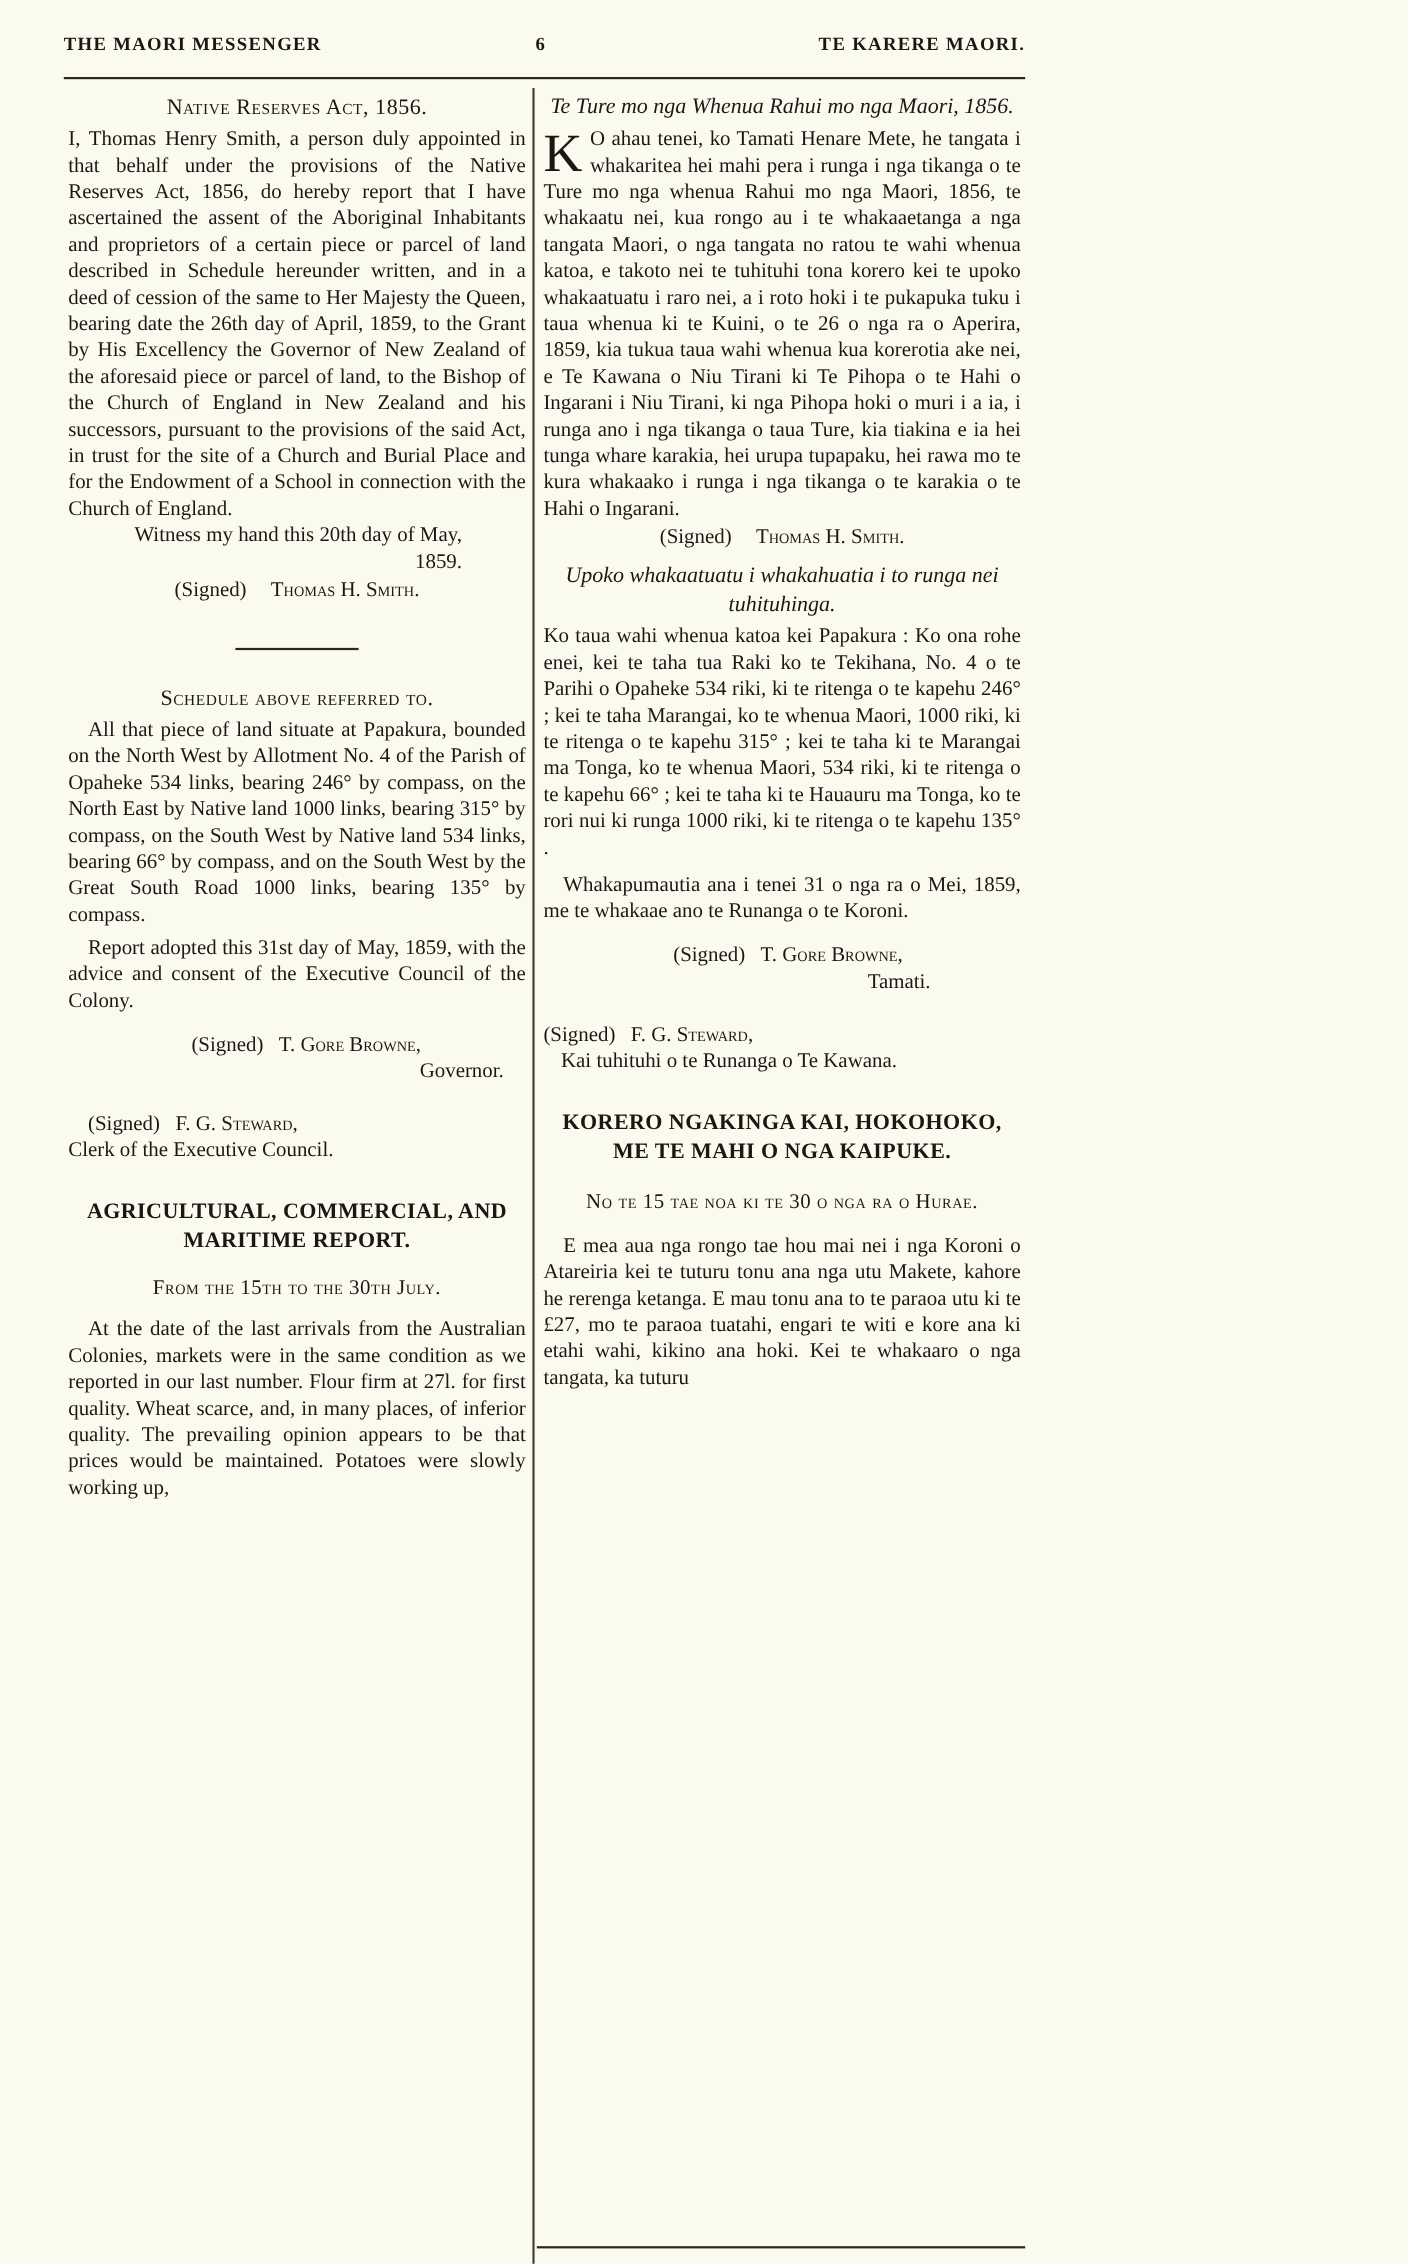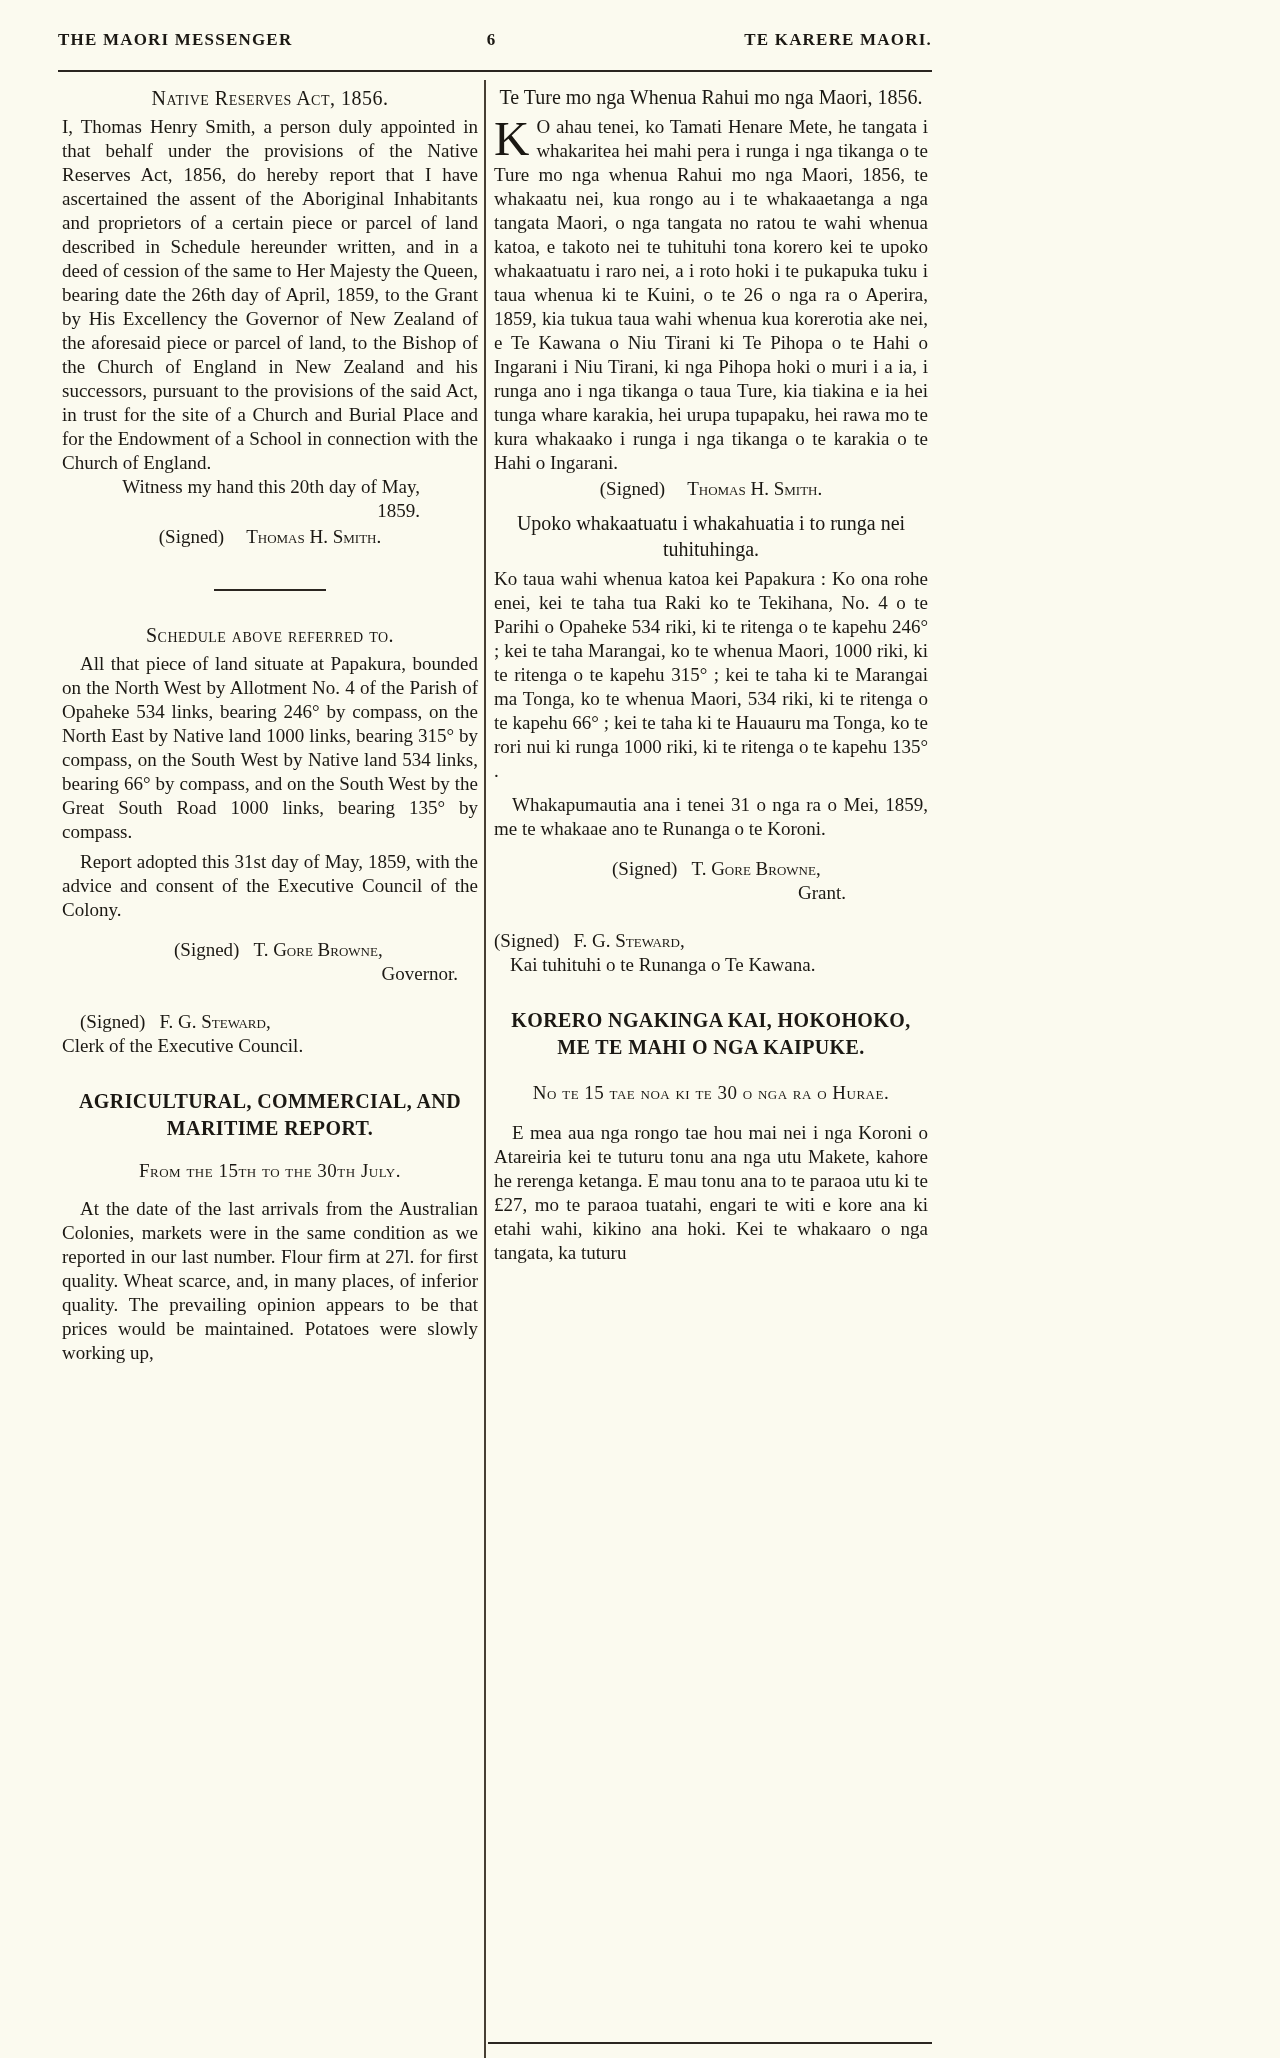--- a/index.html
+++ b/index.html
@@ -35,21 +35,21 @@
 
   .sc-heading {
     font-variant: small-caps; font-weight: normal; font-size: 20px;
     text-align: center; margin: 2px 0 5px 0; letter-spacing: .5px;
   }
   .caps-heading {
     font-weight: bold; font-size: 20px; line-height: 27px;
     text-align: center; letter-spacing: .4px;
   }
   .italic-heading {
-    font-weight: normal; font-size: 20px; line-height: 26px;
+    font-style: italic; font-weight: normal; font-size: 20px; line-height: 26px;
     text-align: center; margin: 0 0 5px 0;
   }
   .sc-subheading {
     font-variant: small-caps; text-align: center; font-size: 19px; letter-spacing: .5px;
   }
 
   .witness   { max-width: 300px; margin: 0 auto 0 auto; text-align: right; }
   .sig-center{ text-align: center; margin-top: 2px; }
   .sig-name  { font-variant: small-caps; margin-left: 22px; }
   .sig-name-tight { font-variant: small-caps; margin-left: 14px; }
@@ -147,21 +147,21 @@
     </p>
 
     <h2 class="italic-heading mt26">Upoko whakaatuatu i whakahuatia i to runga nei tuhituhinga.</h2>
     <p class="just">Ko taua wahi whenua katoa kei Papakura : Ko ona rohe enei, kei te taha tua Raki ko te Tekihana, No. 4 o te Parihi o Opaheke 534 riki, ki te ritenga o te kapehu 246° ; kei te taha Marangai, ko te whenua Maori, 1000 riki, ki te ritenga o te kapehu 315° ; kei te taha ki te Marangai ma Tonga, ko te whenua Maori, 534 riki, ki te ritenga o te kapehu 66° ; kei te taha ki te Hauauru ma Tonga, ko te rori nui ki runga 1000 riki, ki te ritenga o te kapehu 135° .</p>
     <p class="just indent mt10">Whakapumautia ana i tenei 31 o nga ra o Mei, 1859, me te whakaae ano te Runanga o te Koroni.</p>
 
     <div class="sig-block">
       <p class="sig-line-gov-r">
         <span>(Signed)</span><span class="sig-name-tight">T. Gore Browne,</span>
       </p>
-      <p class="sig-line-govt-r">Grant.</p>
+      <p class="sig-line-govt-r">Tamati.</p>
     </div>
 
     <div class="sig-block-clerk">
       <p>
         <span>(Signed)</span><span class="sig-name-tight">F. G. Steward,</span>
       </p>
       <p class="sig-line-clerk-r2">Kai tuhituhi o te Runanga o Te Kawana.</p>
     </div>
 
     <h2 class="caps-heading mt30">

